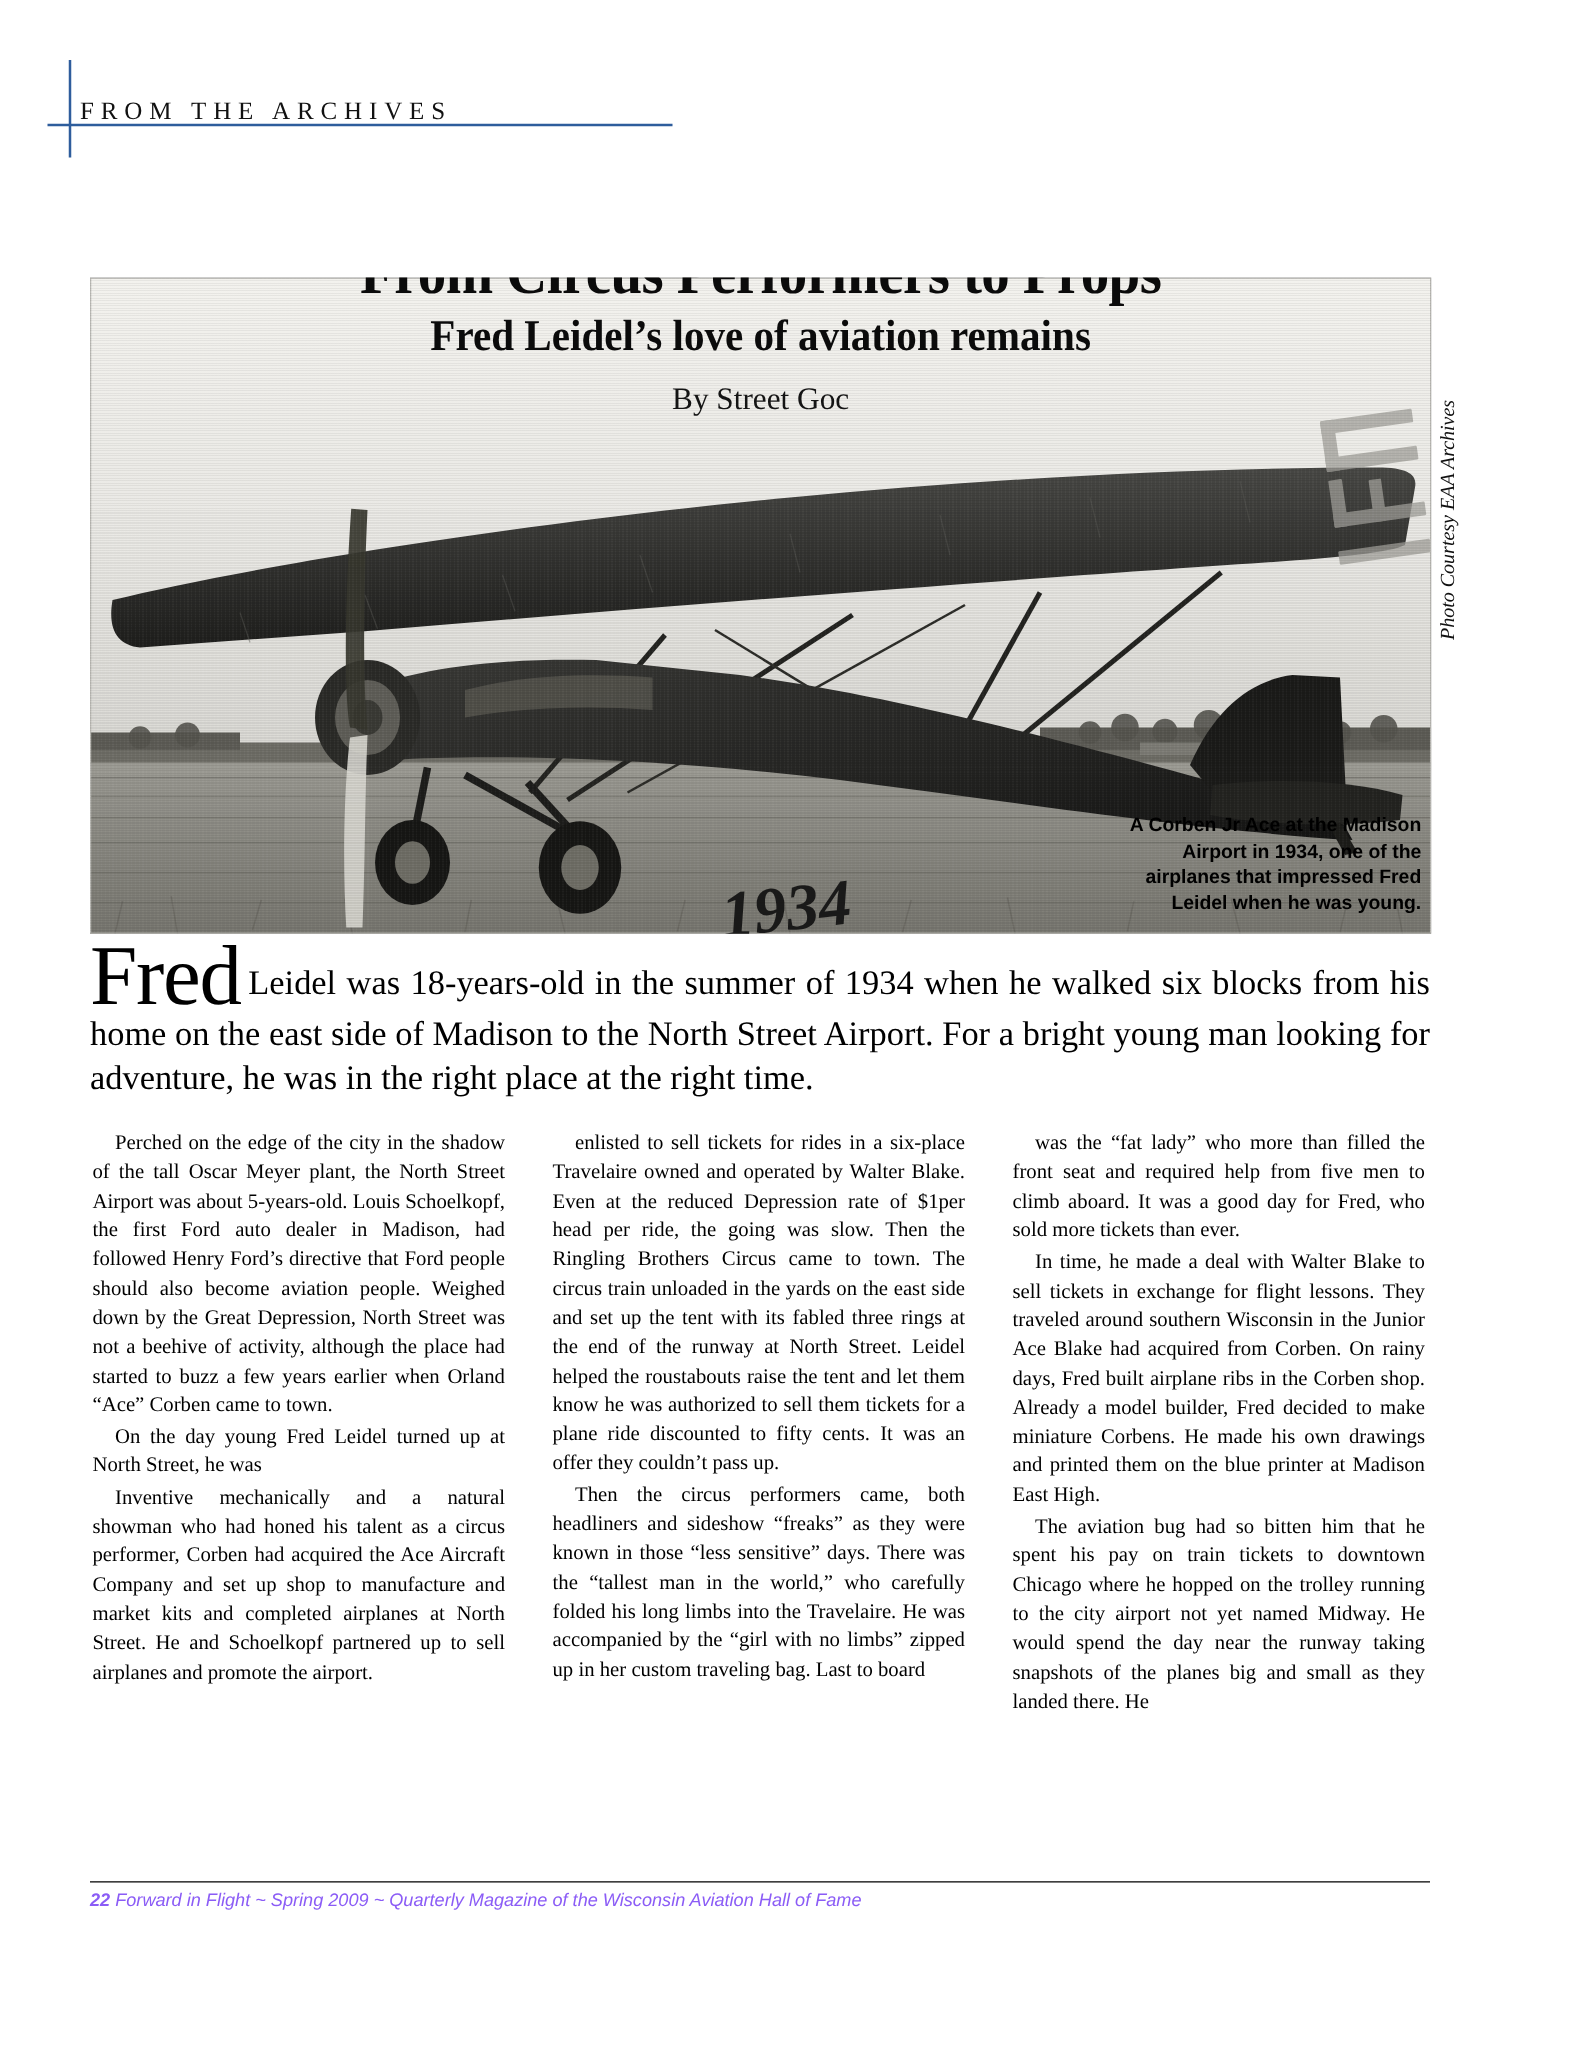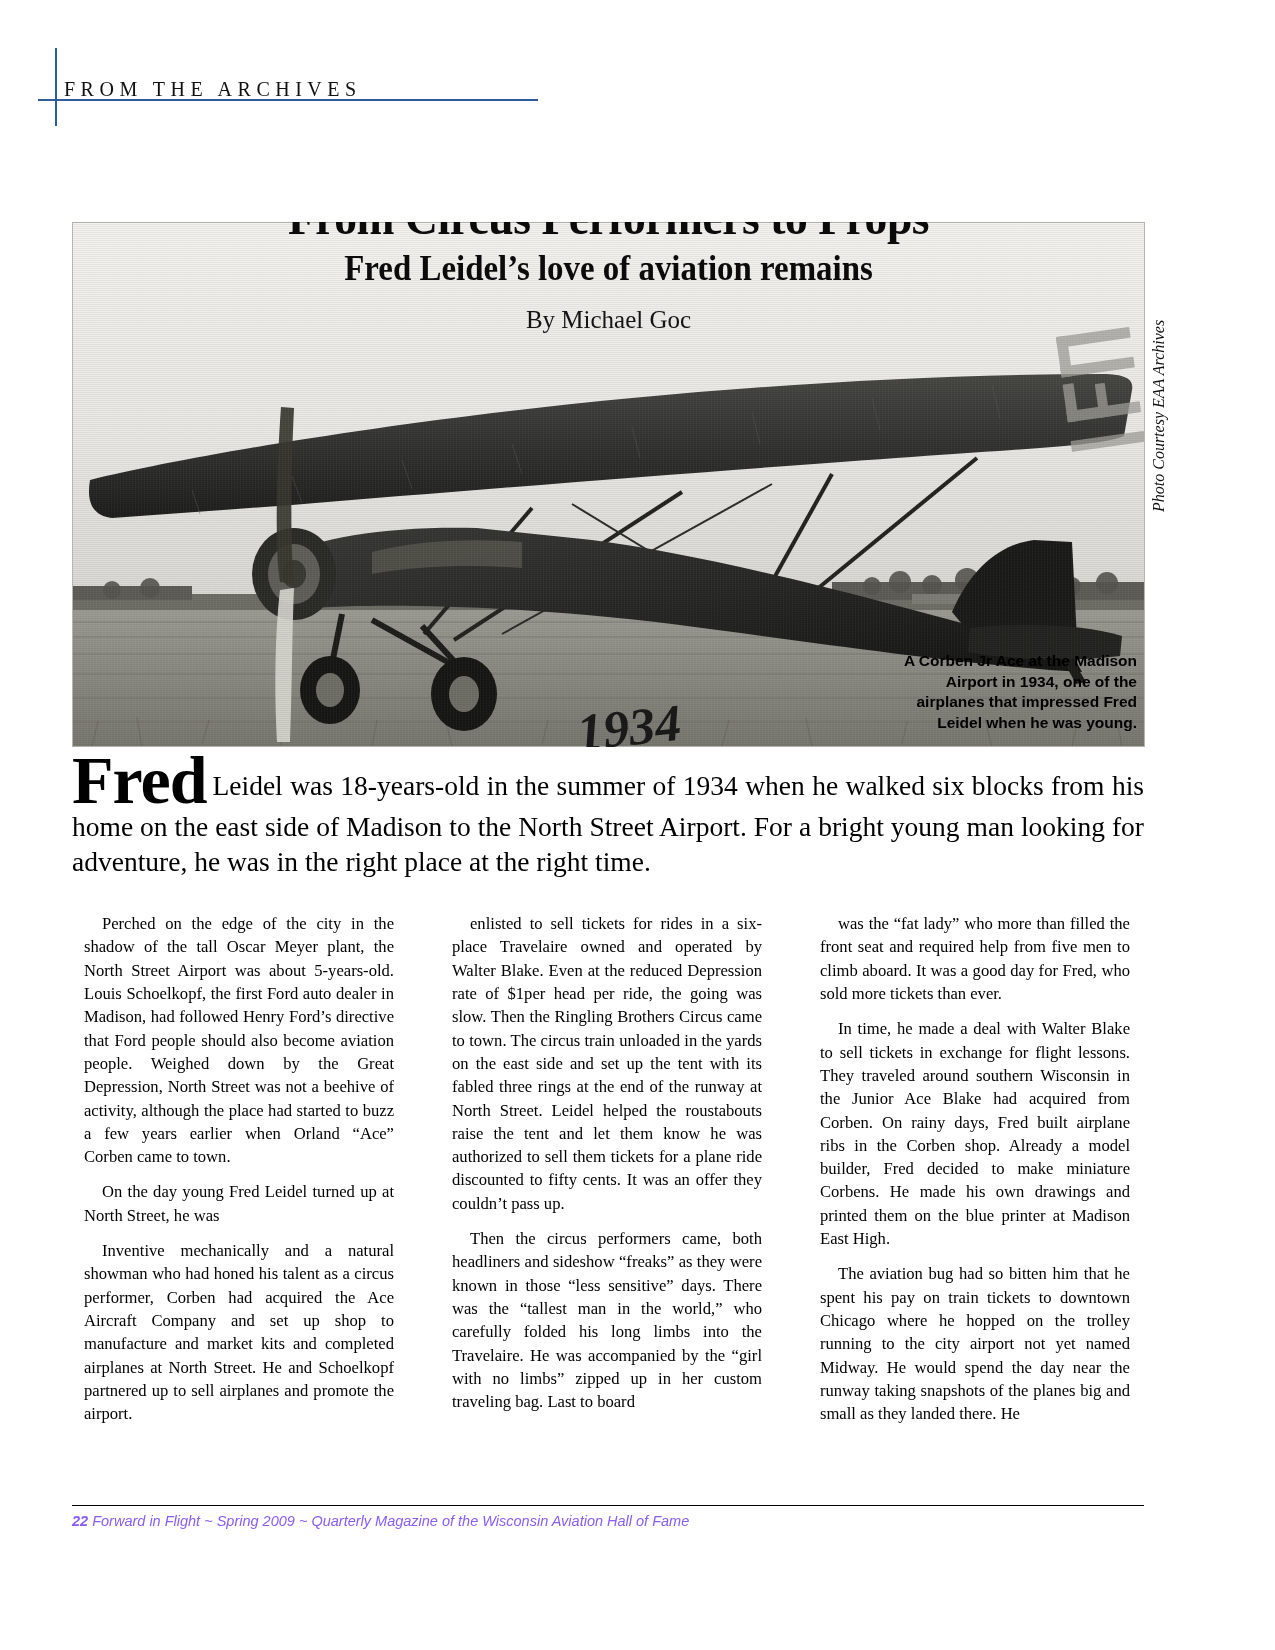--- a/index.html
+++ b/index.html
@@ -64,30 +64,30 @@
     font-family:"Liberation Serif", serif;font-style:italic;font-weight:bold;
     font-size:52px;color:#131313;transform:rotate(-6deg);opacity:.93;
   }
 
   
   .lead{
     position:absolute;left:72px;top:752px;width:1072px;
     font-size:27.5px;line-height:1.27;text-align:justify;color:#000;
   }
   .dropword{
-    font-size:68px;line-height:.85;font-weight:bold;letter-spacing:-1px;
+    font-size:68px;line-height:.85;font-weight:normal;letter-spacing:-1px;
     vertical-align:-8px;padding-right:6px;
   }
 
   
   .cols{position:absolute;left:72px;top:900px;width:1072px;height:570px;
     display:flex;gap:34px;}
   .col{width:334px;font-size:16.6px;line-height:1.405;text-align:justify;
        -webkit-hyphens:none;hyphens:none;color:#000;}
-  .col p{margin:12px;text-indent:18px;}
+  .col p{margin:2px;text-indent:18px;}
 
   
   .footer-rule{position:absolute;left:72px;top:1505px;width:1072px;height:1px;background:#000;}
   .footer{
     position:absolute;left:72px;top:1513px;width:1072px;
     font-family:"Liberation Sans", sans-serif;font-style:italic;font-size:14.5px;color:#8b5cf6;
   }
   .footer .pg{font-weight:bold;font-style:italic;}
 </style>
 </head>
@@ -239,21 +239,21 @@
 
       <path d="M1000 436 L1014 460 L1004 462 L992 440 Z" fill="#1c1c19"></path>
 
       <rect x="0" y="0" width="1073" height="525" fill="none" stroke="#b9b8b3" stroke-width="2"></rect>
     </svg>
     <div class="grain"></div>
 
     <div class="title-block">
       <div class="headline">From Circus Performers to Props</div>
       <div class="subhead">Fred Leidel’s love of aviation remains</div>
-      <div class="byline">By Michael Goc</div>
+      <div class="byline">By Street Goc</div>
     </div>
 
     <div class="photo-caption">A Corben Jr Ace at the Madison Airport in 1934, one of the airplanes that impressed Fred Leidel when he was young.</div>
     <div class="handwrite">1934</div>
   </div>
 
   <div class="photo-credit">Photo Courtesy EAA Archives</div>
 
   <div class="lead">
     <span class="dropword">Fred</span><span>Leidel was 18-years-old in the summer of 1934 when he walked six blocks from his home on the east side of Madison to the North Street Airport. For a bright young man looking for adventure, he was in the right place at the right time.</span>

